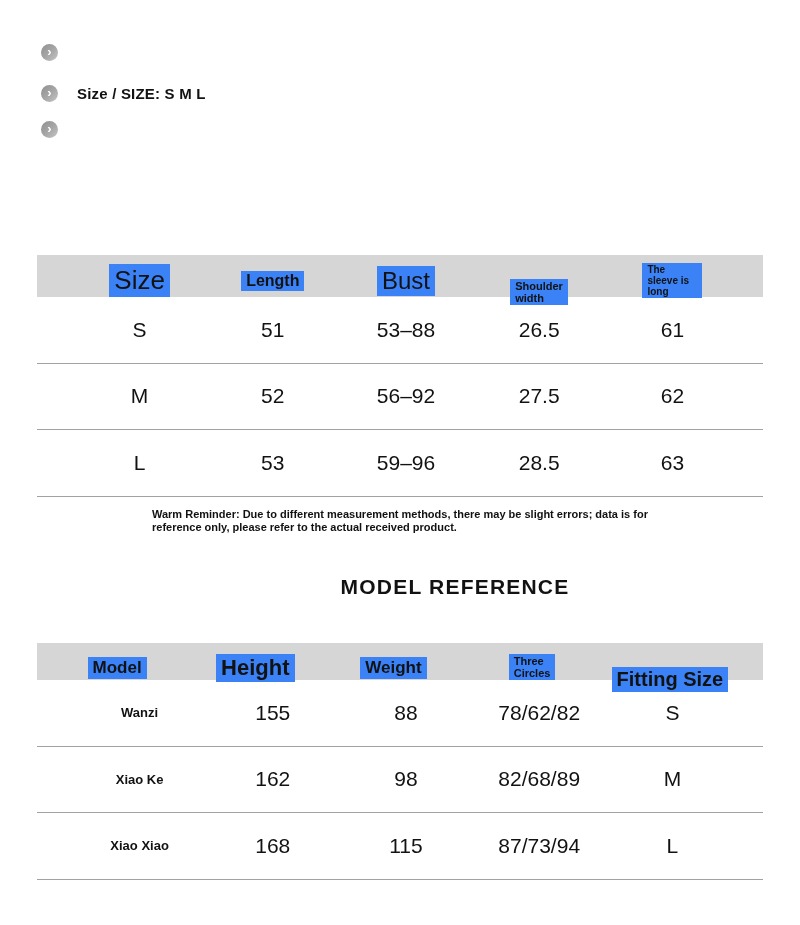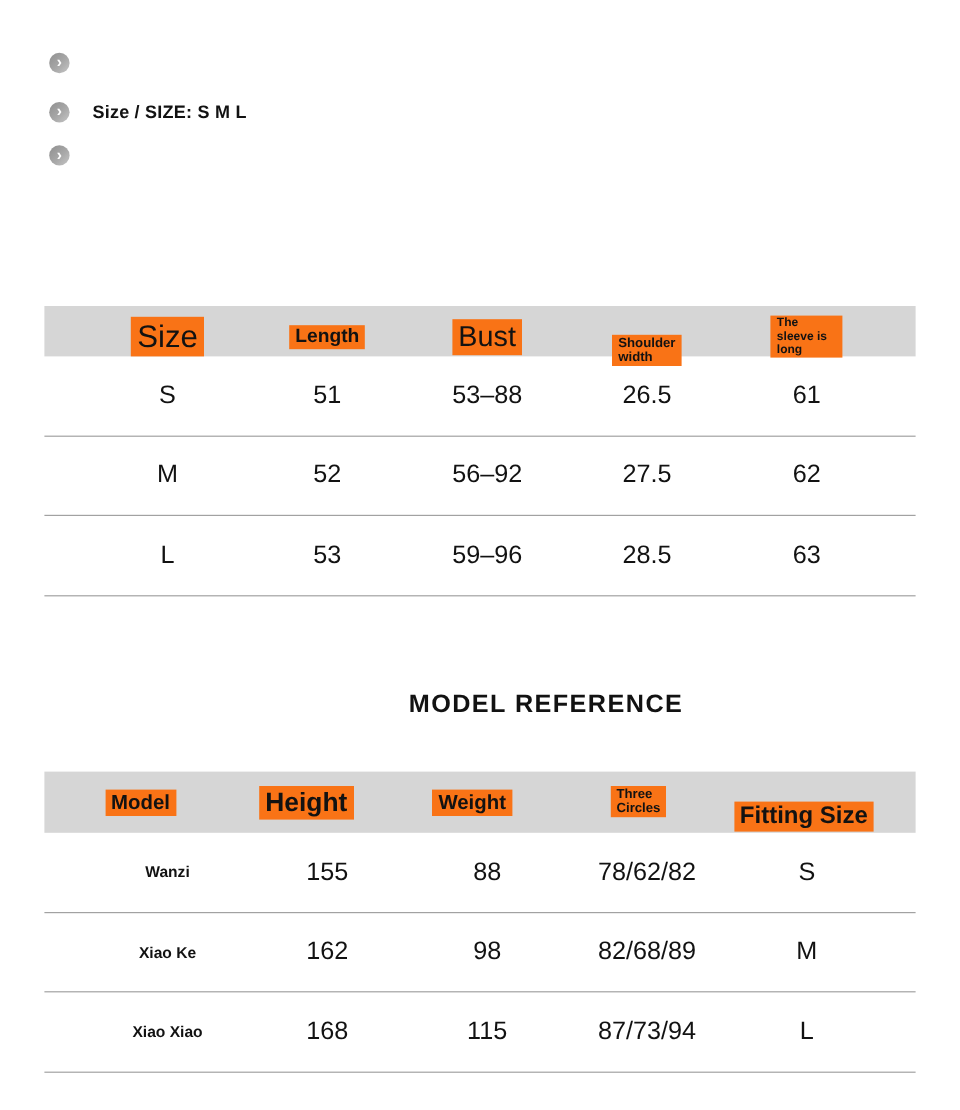--- a/index.html
+++ b/index.html
@@ -37,27 +37,27 @@
 
   
   .table { position:absolute; left:37px; width:726px; }
   .size-table { top:255px; }
   .model-table { top:643px; }
   .thead {
     background:#d6d6d6; display:grid; grid-template-columns:repeat(5,1fr);
     align-items:center; justify-items:center; padding:0 24px 0 36px;
   }
   .size-table .thead { height:42px; }
-  .model-table .thead { height:51px;padding-left:11px; }
+  .model-table .thead { height:37px;padding-left:11px; }
   .trow {
     display:grid; grid-template-columns:repeat(5,1fr);
     align-items:center; justify-items:center; padding:0 24px 0 36px;
     height:66.6px; border-bottom:1px solid #a2a2a2;
   }
-  .chip { background:#f97316; padding:1px 5px; display:inline-block; text-align:center; }
+  .chip { background:#3b82f6; padding:1px 5px; display:inline-block; text-align:center; }
 
   
   .size-table .thead .c1 .chip { font-size:26px; font-weight:400; }
   .size-table .thead .c2 .chip { font-size:16px; font-weight:600; }
   .size-table .thead .c3 .chip { font-size:24px; font-weight:400; }
   .size-table .thead .c4 .chip { font-size:11px; font-weight:600; width:58px; text-align:left; line-height:12px;margin-top:24px; }
   .size-table .thead .c5 .chip { font-size:10px; font-weight:700; width:60px; text-align:left; line-height:11px; }
   .size-table .trow .cell { font-size:21px; font-weight:400; }
 
   
@@ -119,20 +119,21 @@
       <div class="trow">
         <div class="cell c1">L</div>
         <div class="cell c2">53</div>
         <div class="cell c3">59–96</div>
         <div class="cell c4">28.5</div>
         <div class="cell c5">63</div>
       </div>
     </div>
   </div>
 
+  <div class="disclaimer">Warm Reminder: Due to different measurement methods, there may be slight errors; data is for reference only, please refer to the actual received product.</div>
 
   <div class="h-model"><span class="shift">MODEL REFERENCE</span></div>
 
   <div class="table model-table">
     <div class="thead">
       <div class="cell c1"><span class="chip">Model</span></div>
       <div class="cell c2"><span class="chip">Height</span></div>
       <div class="cell c3"><span class="chip">Weight</span></div>
       <div class="cell c4"><span class="chip">Three Circles</span></div>
       <div class="cell c5"><span class="chip">Fitting Size</span></div>

